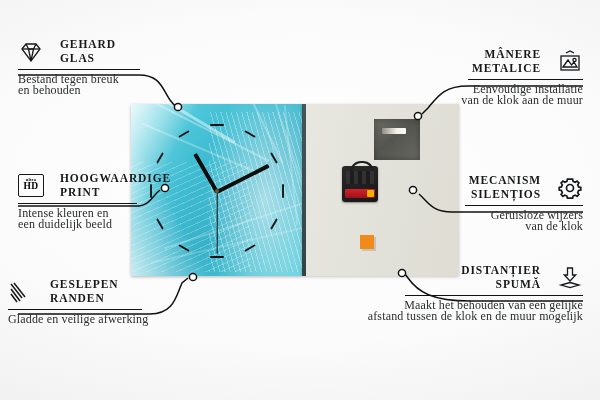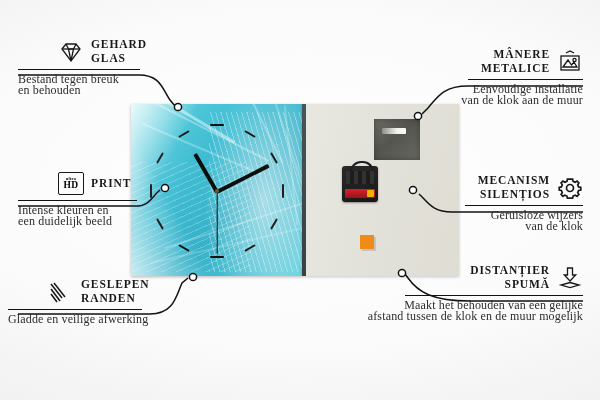--- a/index.html
+++ b/index.html
@@ -72,21 +72,21 @@
   .bat-plus{position:absolute;right:1px;top:1px;width:7px;height:7px;background:#f0b000;border-radius:1px;}
   .spacer{position:absolute;left:58px;top:131px;width:14px;height:14px;background:#f08a18;box-shadow:2px 2px 0 rgba(0,0,0,.13);}
 
   
   .feature{position:absolute;}
   .ftitle{font-size:11.5px;font-weight:bold;letter-spacing:.9px;color:#17191a;line-height:13.5px;text-transform:uppercase;}
   .fdesc{font-size:12px;color:#2b2d2e;line-height:10.6px;letter-spacing:.15px;}
   .rule{height:1px;background:#111;}
   .icon{width:26px;height:24px;flex:0 0 26px;}
   .icon svg{display:block;width:26px;height:24px;}
-  .head{display:flex;align-items:center;gap:7px;margin-left:40px;}
+  .head{display:flex;align-items:center;gap:16px;}
   .head.right{justify-content:flex-end;align-items:center;}
   .txt-right{text-align:right;}
 
   .hdbox{
     width:24px;height:21px;border:1.4px solid #16181a;border-radius:2px;
     display:flex;flex-direction:column;align-items:center;justify-content:center;line-height:1;
   }
   .hdbox .u{font-size:4.4px;font-weight:bold;letter-spacing:.2px;}
   .hdbox .h{font-size:9.5px;font-weight:bold;letter-spacing:.3px;}
 
@@ -198,20 +198,21 @@
 
   <div class="feature" style="left:18px;top:172px;width:210px;">
     <div class="head">
       <span class="icon">
         <span class="hdbox">
           <span class="u">ultra</span>
           <span class="h">HD</span>
         </span>
       </span>
       <span>
+        <div class="ftitle">HOOGWAARDIGE</div>
         <div class="ftitle">PRINT</div>
       </span>
     </div>
     <div class="rule" style="width:119px;margin-top:4px;"></div>
     <div style="margin-top:4px;">
       <div class="fdesc">Intense kleuren en</div>
       <div class="fdesc">een duidelijk beeld</div>
     </div>
   </div>
 

